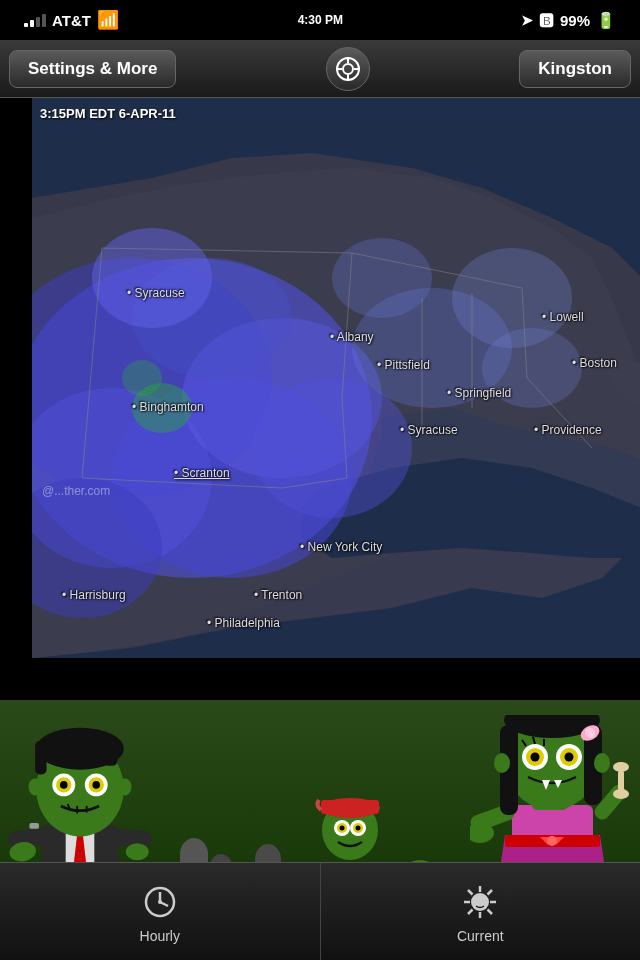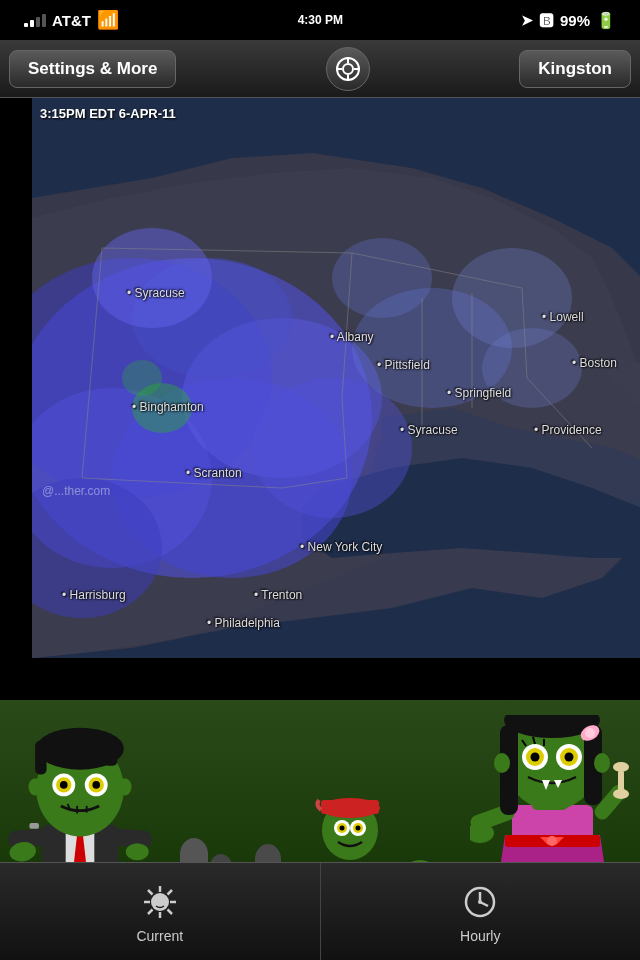--- a/index.html
+++ b/index.html
@@ -345,21 +345,21 @@
 
   <div class="city-label" style="left:95px; top:188px;">• Syracuse</div>
   <div class="city-label" style="left:298px; top:232px;">• Albany</div>
   <div class="city-label" style="left:510px; top:212px;">• Lowell</div>
   <div class="city-label" style="left:100px; top:302px;">• Binghamton</div>
   <div class="city-label" style="left:345px; top:260px;">• Pittsfield</div>
   <div class="city-label" style="left:540px; top:258px;">• Boston</div>
   <div class="city-label" style="left:415px; top:288px;">• Springfield</div>
   <div class="city-label" style="left:368px; top:325px;">• Syracuse</div>
   <div class="city-label" style="left:502px; top:325px;">• Providence</div>
-  <div class="city-label" style="left:154px; top:368px;">• Scranton</div>
+  <div class="city-label" style="left:142px; top:368px;text-decoration:underline;">• Scranton</div>
   <div class="city-label" style="left:268px; top:442px;">• New York City</div>
   <div class="city-label" style="left:30px; top:490px;">• Harrisburg</div>
   <div class="city-label" style="left:222px; top:490px;">• Trenton</div>
   <div class="city-label" style="left:175px; top:518px;">• Philadelphia</div>
 
   <div id="watermark">@...ther.com</div>
 </div>
 
 <div id="zombie-scene">
 
@@ -522,20 +522,36 @@
 
     <rect x="35" y="120" width="95" height="12" rx="3" fill="#cc0000"></rect>
 
     <polygon points="70,122 78,130 82,126 78,122" fill="#ff4444"></polygon>
     <polygon points="94,122 86,130 82,126 86,122" fill="#ff4444"></polygon>
     <ellipse cx="82" cy="126" rx="5" ry="5" fill="#ff6666"></ellipse>
   </svg>
 </div>
 
 <div id="tab-bar">
+  <div class="tab-item">
+    <div class="tab-icon">
+
+      <svg width="36" height="36" viewBox="0 0 36 36">
+        <circle cx="18" cy="18" r="14" stroke="#ccc" stroke-width="2.5" fill="none"></circle>
+        <circle cx="18" cy="18" r="2" fill="#ccc"></circle>
+        <line x1="18" y1="8" x2="18" y2="18" stroke="#ccc" stroke-width="2.5"></line>
+        <line x1="18" y1="18" x2="26" y2="22" stroke="#ccc" stroke-width="2.5"></line>
+
+        <circle cx="14" cy="20" rx="1.8" ry="1.8" fill="#ccc" opacity="0.5"></circle>
+        <circle cx="22" cy="20" rx="1.8" ry="1.8" fill="#ccc" opacity="0.5"></circle>
+      </svg>
+    </div>
+    <span class="tab-label">Hourly</span>
+  </div>
+
   <div class="tab-item">
     <div class="tab-icon">
 
       <svg width="36" height="36" viewBox="0 0 36 36">
         <circle cx="18" cy="18" r="9" fill="#ccc"></circle>
         <line x1="18" y1="2" x2="18" y2="8" stroke="#ccc" stroke-width="2.5"></line>
         <line x1="18" y1="28" x2="18" y2="34" stroke="#ccc" stroke-width="2.5"></line>
         <line x1="2" y1="18" x2="8" y2="18" stroke="#ccc" stroke-width="2.5"></line>
         <line x1="28" y1="18" x2="34" y2="18" stroke="#ccc" stroke-width="2.5"></line>
         <line x1="6" y1="6" x2="10.5" y2="10.5" stroke="#ccc" stroke-width="2.5"></line>
@@ -544,30 +560,14 @@
         <line x1="10.5" y1="25.5" x2="6" y2="30" stroke="#ccc" stroke-width="2.5"></line>
 
         <circle cx="15" cy="17" rx="2" ry="2" fill="#222"></circle>
         <circle cx="21" cy="17" rx="2" ry="2" fill="#222"></circle>
         <path d="M14,22 Q18,25 22,22" stroke="#222" stroke-width="1.5" fill="none"></path>
       </svg>
     </div>
     <span class="tab-label">Current</span>
   </div>
 
-  <div class="tab-item">
-    <div class="tab-icon">
-
-      <svg width="36" height="36" viewBox="0 0 36 36">
-        <circle cx="18" cy="18" r="14" stroke="#ccc" stroke-width="2.5" fill="none"></circle>
-        <circle cx="18" cy="18" r="2" fill="#ccc"></circle>
-        <line x1="18" y1="8" x2="18" y2="18" stroke="#ccc" stroke-width="2.5"></line>
-        <line x1="18" y1="18" x2="26" y2="22" stroke="#ccc" stroke-width="2.5"></line>
-
-        <circle cx="14" cy="20" rx="1.8" ry="1.8" fill="#ccc" opacity="0.5"></circle>
-        <circle cx="22" cy="20" rx="1.8" ry="1.8" fill="#ccc" opacity="0.5"></circle>
-      </svg>
-    </div>
-    <span class="tab-label">Hourly</span>
-  </div>
-
 
 </div>
 
 </body></html>

